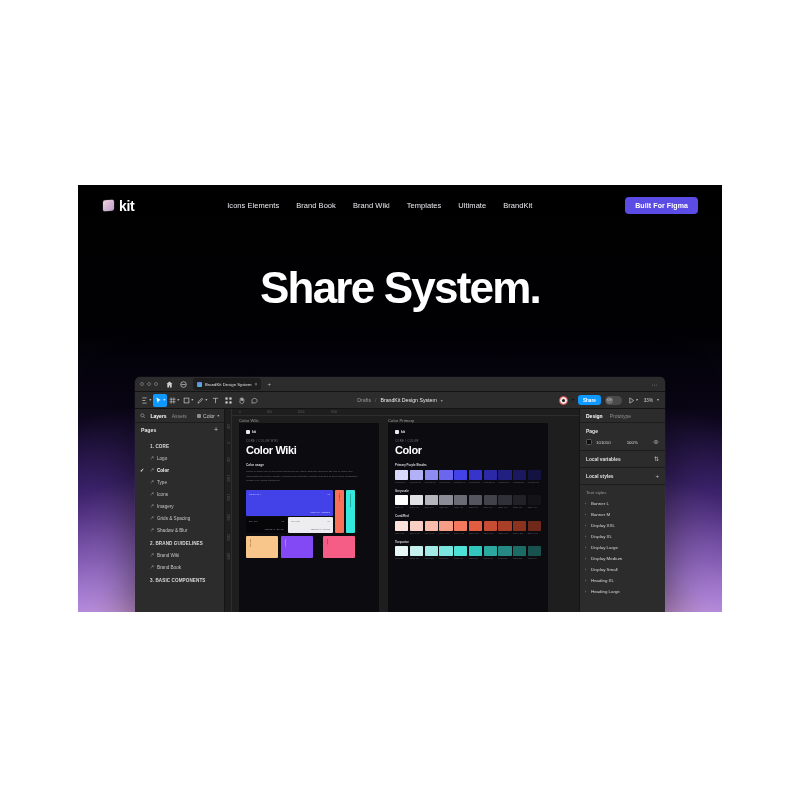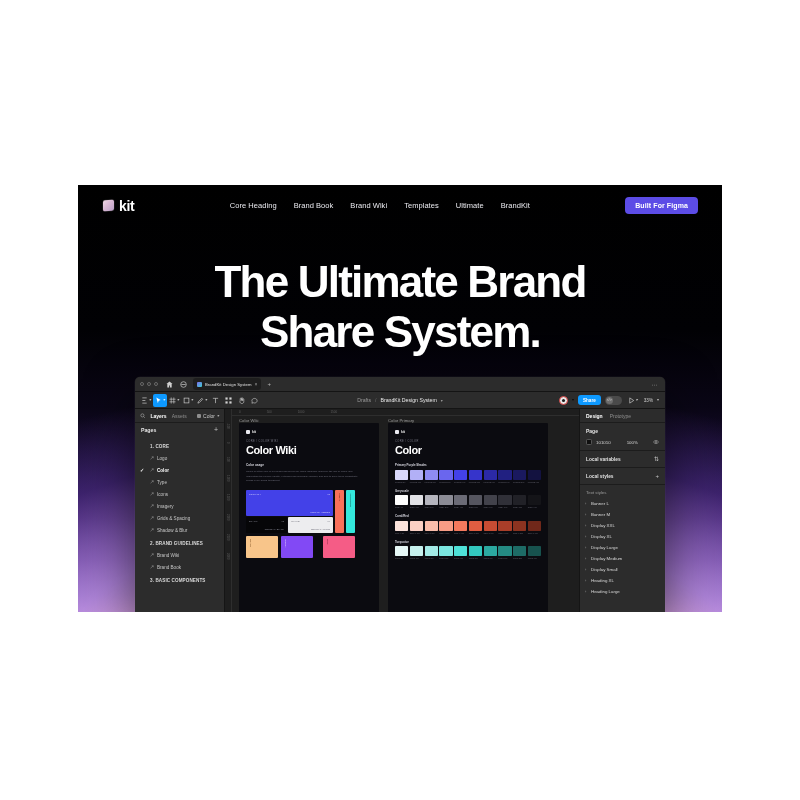--- a/index.html
+++ b/index.html
@@ -219,32 +219,31 @@
 
 <div id="root">
   <div id="hero">
 
     <div id="navbar">
       <div class="brand">
         <span class="brand-mark"></span>
         <span class="brand-name">kit</span>
       </div>
       <div id="nav-links">
-        <a class="nav-link">Core Heading</a>
+        <a class="nav-link">Icons Elements</a>
         <a class="nav-link">Brand Book</a>
         <a class="nav-link">Brand Wiki</a>
         <a class="nav-link">Templates</a>
         <a class="nav-link">Ultimate</a>
         <a class="nav-link">BrandKit</a>
       </div>
       <div id="cta">Built For Figma</div>
     </div>
 
     <h1 id="headline">
-      <span class="l1">The Ultimate Brand</span>
       <span class="l2">Share System.</span>
     </h1>
 
     <div id="app-window">
 
       <div id="titlebar">
         <span class="traffic">
           <i class="dot"></i>
           <i class="dot"></i>
           <i class="dot"></i>

